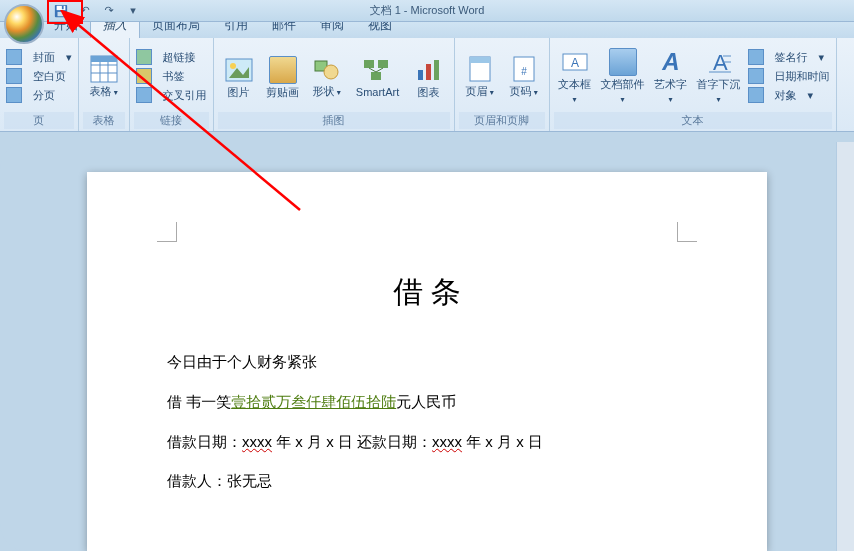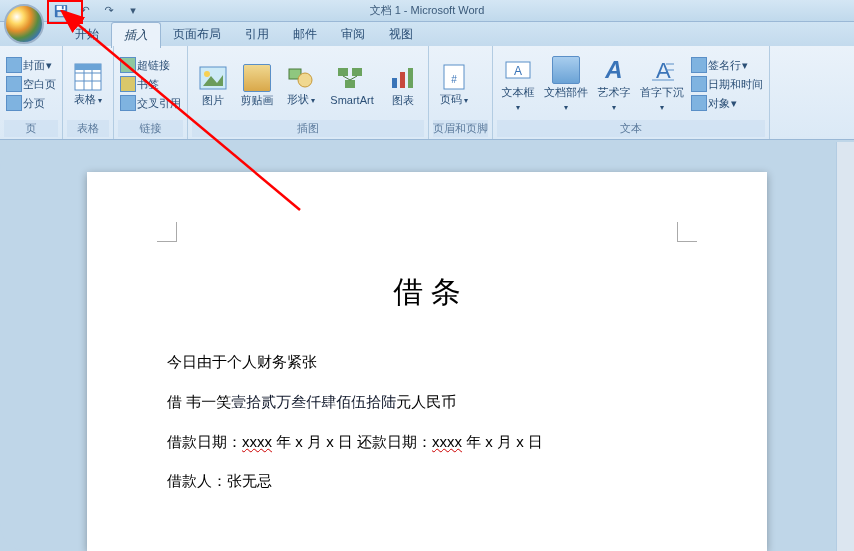--- a/index.html
+++ b/index.html
@@ -6,44 +6,44 @@
 body { width: 854px; height: 551px; overflow: hidden; background: #bfd6e8; }
 
 .title-bar { height: 22px; background: linear-gradient(#d4e6f4, #c0d9ec); display: flex; align-items: center; font-size: 11px; color: #3b5a7a; border-bottom: 1px solid #9ab8d6; position: relative; }
 .office-btn { width: 40px; height: 40px; border-radius: 50%; background: radial-gradient(circle at 30% 30%, #fff, #ffd966 20%, #e38f2c 40%, #558b43 60%, #3a74b8 80%); position: absolute; left: 4px; top: 4px; z-index: 20; border: 2px solid #9cb2c9; cursor: pointer; }
 .qat { display: flex; align-items: center; margin-left: 50px; gap: 2px; }
 .qat-btn { width: 22px; height: 20px; display: flex; align-items: center; justify-content: center; cursor: pointer; border-radius: 2px; }
 .save-icon svg { width: 14px; height: 14px; }
 .title-text { position: absolute; left: 50%; transform: translateX(-50%); color: #3b5a7a; }
 .red-box { position: absolute; left: 47px; top: 0px; width: 36px; height: 24px; border: 2px solid red; z-index: 30; pointer-events: none; }
 
-.tabs-row { height: 24px; background: linear-gradient(#d0e4f3, #c3daed); display: flex; align-items: flex-start; padding-left: 63px; font-size: 12px; }
+.tabs-row { height: 16px; background: linear-gradient(#d0e4f3, #c3daed); display: flex; align-items: flex-end; padding-left: 42px; font-size: 12px; }
 .tab { padding: 4px 12px; color: #2b4f76; cursor: pointer; border-top-left-radius: 3px; border-top-right-radius: 3px; }
 .tab.active { background: #eaf2fa; border: 1px solid #9ab8d6; border-bottom: none; color: #1a3c5e; font-style: italic; }
 
 .ribbon { height: 94px; background: linear-gradient(#eaf2fa, #dbe9f6); border-bottom: 1px solid #9ab8d6; display: flex; font-size: 11px; color: #2b4f76; }
 .group { border-right: 1px solid #b3cce2; display: flex; flex-direction: column; padding: 2px 4px; }
 .group-body { flex: 1; display: flex; align-items: center; gap: 2px; }
 .group-label { text-align: center; font-size: 11px; color: #5b7a9c; padding: 1px 0; background: rgba(200, 220, 240, 0.5); }
 .vctrl { display: flex; flex-direction: column; align-items: center; justify-content: center; width: 42px; cursor: pointer; padding: 2px; border-radius: 3px; }
 .vctrl .ico { width: 32px; height: 32px; display: flex; align-items: center; justify-content: center; }
 .vctrl .lbl { font-size: 11px; line-height: 12px; text-align: center; }
 .vctrl .dd::after { content: " ▾"; font-size: 8px; }
 .mini-list { display: flex; flex-direction: column; gap: 1px; }
-.mini-item { display: flex; align-items: center; gap: 1px; cursor: pointer; padding: 1px 2px; font-size: 11px; white-space: nowrap; }
+.mini-item { display: flex; align-items: center; gap: 11px; cursor: pointer; padding: 1px 2px; font-size: 11px; white-space: nowrap; }
 .mini-ico { width: 16px; height: 16px; background: #7fb3e0; border: 1px solid #5a8fc7; display: inline-block; }
 
 .doc-area { position: absolute; top: 142px; left: 0; right: 0; bottom: 0; background: #bfd6e8; display: flex; justify-content: center; padding-top: 30px; border-radius: 27px; }
 .page { width: 680px; background: #fff; box-shadow: 0 2px 8px rgba(0,0,0,0.3); padding: 60px 80px; position: relative; }
 .corner { position: absolute; width: 20px; height: 20px; border-color: #888; }
 .corner.tl { top: 50px; left: 70px; border-left: 1px solid #aaa; border-top: 1px solid #aaa; transform: rotate(180deg); }
 .corner.tr { top: 50px; right: 70px; border-right: 1px solid #aaa; border-top: 1px solid #aaa; transform: rotate(180deg); }
 .doc-title { text-align: center; font-size: 30px; font-family: "SimSun"; margin: 40px 0 30px; }
 .doc-line { font-size: 15px; font-family: "SimSun"; line-height: 2.6; }
-.red-text { color: #0f172a; }
+.red-text { color: #4d7c0f; text-decoration: underline; }
 .wavy { text-decoration: underline wavy #c00; text-decoration-thickness: 1px; }
 
 .arrow-svg { position: absolute; top: 10px; left: 50px; z-index: 40; pointer-events: none; }
 .scrollbar-v { position: absolute; right: 0; top: 142px; bottom: 0; width: 18px; background: #dce6f0; border-left: 1px solid #b3cce2; }
 .generic-ico { width: 28px; height: 28px; background: linear-gradient(#a8cdee, #6ba3d6); border: 1px solid #5a8fc7; border-radius: 2px; }
 </style>
 </head>
 <body>
 
 <div class="title-bar">
@@ -188,20 +188,29 @@
     </div>
     <div class="group-label">插图</div>
   </div>
 
   <div class="group">
     <div class="group-body">
       <div class="vctrl">
           <div class="ico">
             <svg width="24" height="28">
               <rect x="2" y="2" width="20" height="24" fill="#fff" stroke="#5a8fc7"></rect>
+              <rect x="2" y="2" width="20" height="6" fill="#9cc7e8"></rect>
+            </svg>
+          </div>
+          <div class="lbl dd">页眉</div>
+        </div>
+      <div class="vctrl">
+          <div class="ico">
+            <svg width="24" height="28">
+              <rect x="2" y="2" width="20" height="24" fill="#fff" stroke="#5a8fc7"></rect>
               <text x="12" y="20" font-size="10" text-anchor="middle" fill="#3a74b8">#</text>
             </svg>
           </div>
           <div class="lbl dd">页码</div>
         </div>
     </div>
     <div class="group-label">页眉和页脚</div>
   </div>
 
   <div class="group">

